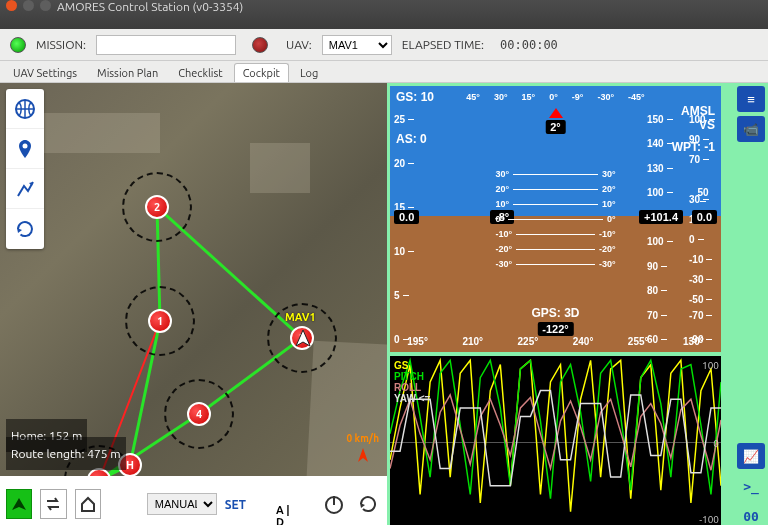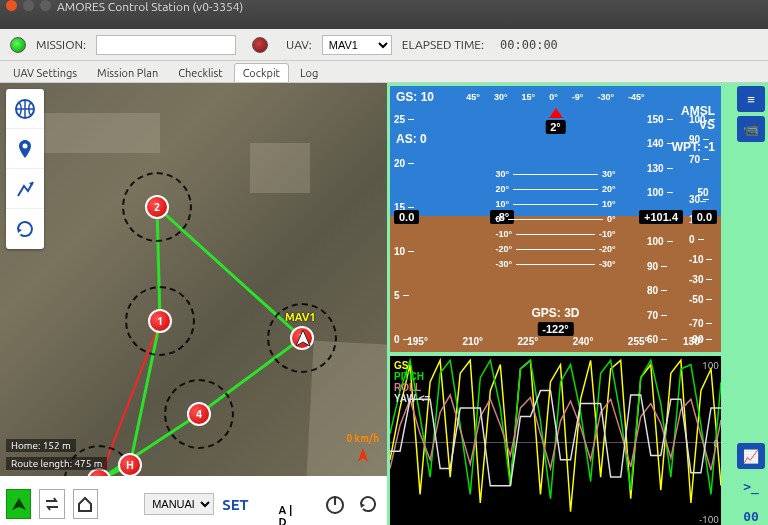--- a/index.html
+++ b/index.html
@@ -33,27 +33,27 @@
 .side-tools button:last-child { border-bottom:none;}
 
 .waypoint { position:absolute; width:24px; height:24px; border-radius:50%; background:radial-gradient(circle at 35% 35%, #ff5050, #cc0000); border:2px solid #fff; color:#fff; display:flex; align-items:center; justify-content:center; font-weight:bold; font-size:11px; transform:translate(-50%,-50%);}
 .wp-ring { position:absolute; border:2px dashed #000; border-radius:50%; transform:translate(-50%,-50%); opacity:0.85;}
 .path-g { position:absolute; inset:0; pointer-events:none;}
 
 .uav-label { position:absolute; color:#ff0; font-weight:bold; font-size:11px; text-shadow:0 0 2px #000;}
 .speed-ind { position:absolute; right:8px; bottom:10px; color:#f80; font-size:10px; font-weight:bold;}
 .speed-ind svg { display:block; margin:2px auto 0;}
 
-.status-strip { position:absolute; left:6px; color:#fff; font-size:10px; background:rgba(0,0,0,.5); padding:1px 5px;}
+.status-strip { position:absolute; left:6px; color:#fff; font-size:12px; background:rgba(0,0,0,.5); padding:10px 5px;}
 
 .map-bottom { background:#fff; height:56px; display:flex; align-items:center; padding:0 6px; gap:8px;}
 .mb-btn { width:30px; height:30px; border:1px solid #aaa; background:#fff; display:flex; align-items:center; justify-content:center; cursor:pointer;}
 .mb-btn.green { background:#16c016; border-color:#0a900a;}
 .mb-select { border:1px solid #bbb; height:22px; font-size:11px; width:70px; padding:0 3px;}
-.mb-set { color:#194fb0; font-weight:bold; font-size:15px; cursor:pointer;}
+.mb-set { color:#194fb0; font-weight:bold; font-size:12px; cursor:pointer;}
 .mb-ad { font-weight:bold; font-size:11px;margin-top:24px; }
 
 .right-area { flex:1; display:flex; gap:16px; padding:3px 3px 3px 3px; background:#86efac;}
 .right-stack { flex:1; display:flex; flex-direction:column; gap:4px;}
 .right-icons { width:28px; display:flex; flex-direction:column; gap:4px;}
 .right-icons button { width:28px; height:26px; border:none; background:#194fb0; color:#fff; display:flex; align-items:center; justify-content:center; border-radius:3px; cursor:pointer; font-size:13px;}
 .right-icons .link { background:transparent; color:#194fb0; font-family:monospace; font-weight:bold;}
 
 .pfd { height:266px; background:#000; position:relative; overflow:hidden; color:#fff; font-family:Arial; font-weight:bold;}
 .pfd-sky { position:absolute; left:0; right:0; top:0; height:49%; background:#2d7fd6;}
@@ -342,21 +342,21 @@
               <span class="tick"></span>
             </div>
             <div class="tape-row" style="top: 160px;">
               <span>-30</span>
               <span class="tick"></span>
             </div>
             <div class="tape-row" style="top: 180px;">
               <span>-50</span>
               <span class="tick"></span>
             </div>
-            <div class="tape-row" style="top: 204px;">
+            <div class="tape-row" style="top: 196px;">
               <span>-70</span>
               <span class="tick"></span>
             </div>
             <div class="tape-row" style="top: 220px;">
               <span>-90</span>
               <span class="tick"></span>
             </div>
           </div>
 
         <div class="pfd-box" style="left:4px; top:124px;">0.0</div>

